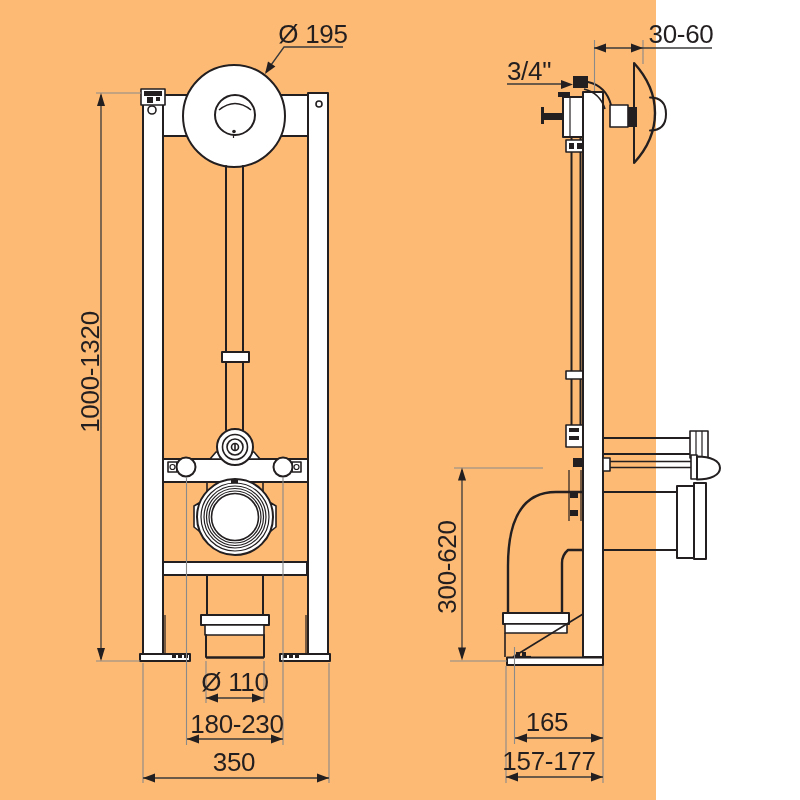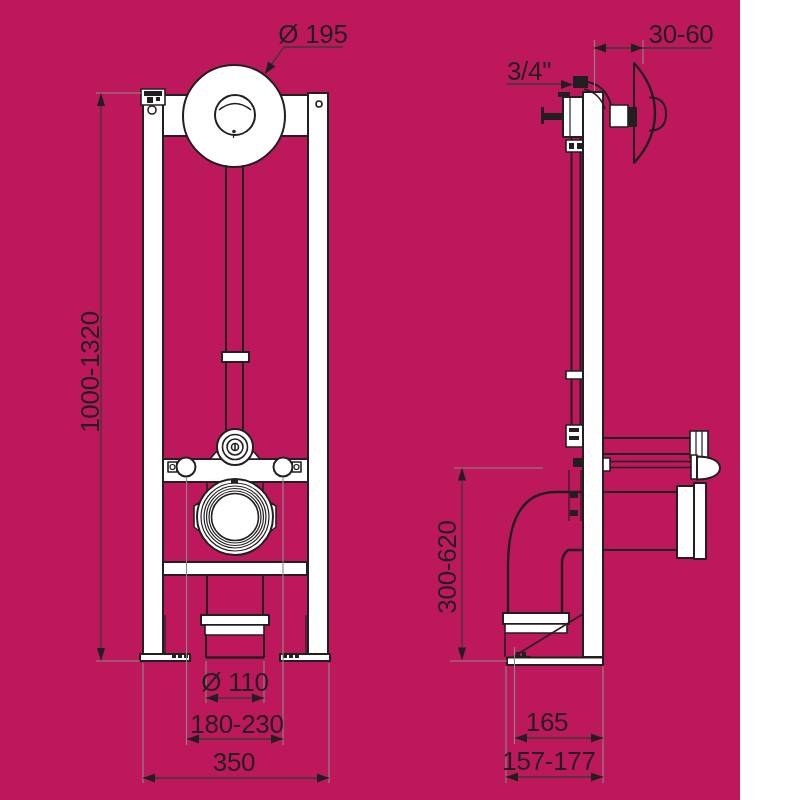--- a/index.html
+++ b/index.html
@@ -1,16 +1,16 @@
 <!DOCTYPE html>
 <html><head>
 <meta charset="utf-8">
 <style>
   html,body{margin:0;padding:0;background:#ffffff;}
-  .stage{width:740px;height:800px;position:relative;background:#be185d;}
+  .stage{width:656px;height:800px;position:relative;background:#fdba74;}
   svg{display:block;}
   .outline{stroke:#231f20;stroke-width:2;fill:none;stroke-linejoin:round;stroke-linecap:round;}
   .outline-heavy{stroke:#231f20;stroke-width:2.4;fill:none;stroke-linejoin:round;}
   .outline-med{stroke:#231f20;stroke-width:1.6;fill:none;stroke-linejoin:round;}
   .outline-thin{stroke:#231f20;stroke-width:1.2;fill:none;}
   .white{fill:#ffffff;}
   .black{fill:#231f20;stroke:none;}
   .dimline{stroke:#3a3a3a;stroke-width:1.3;fill:none;}
   .extline{stroke:#8a8a8a;stroke-width:1.1;fill:none;}
   .arrow{fill:#231f20;stroke:none;}

